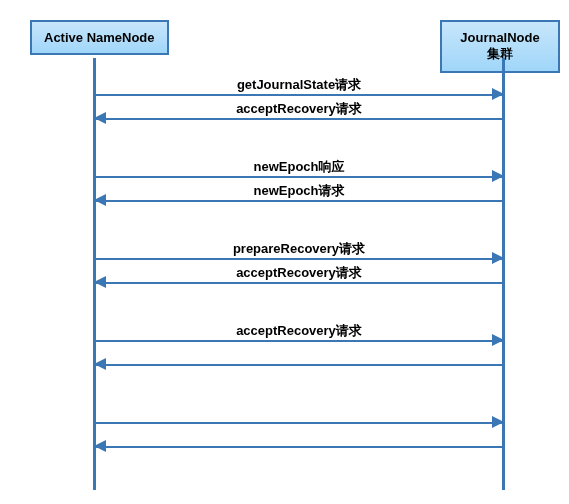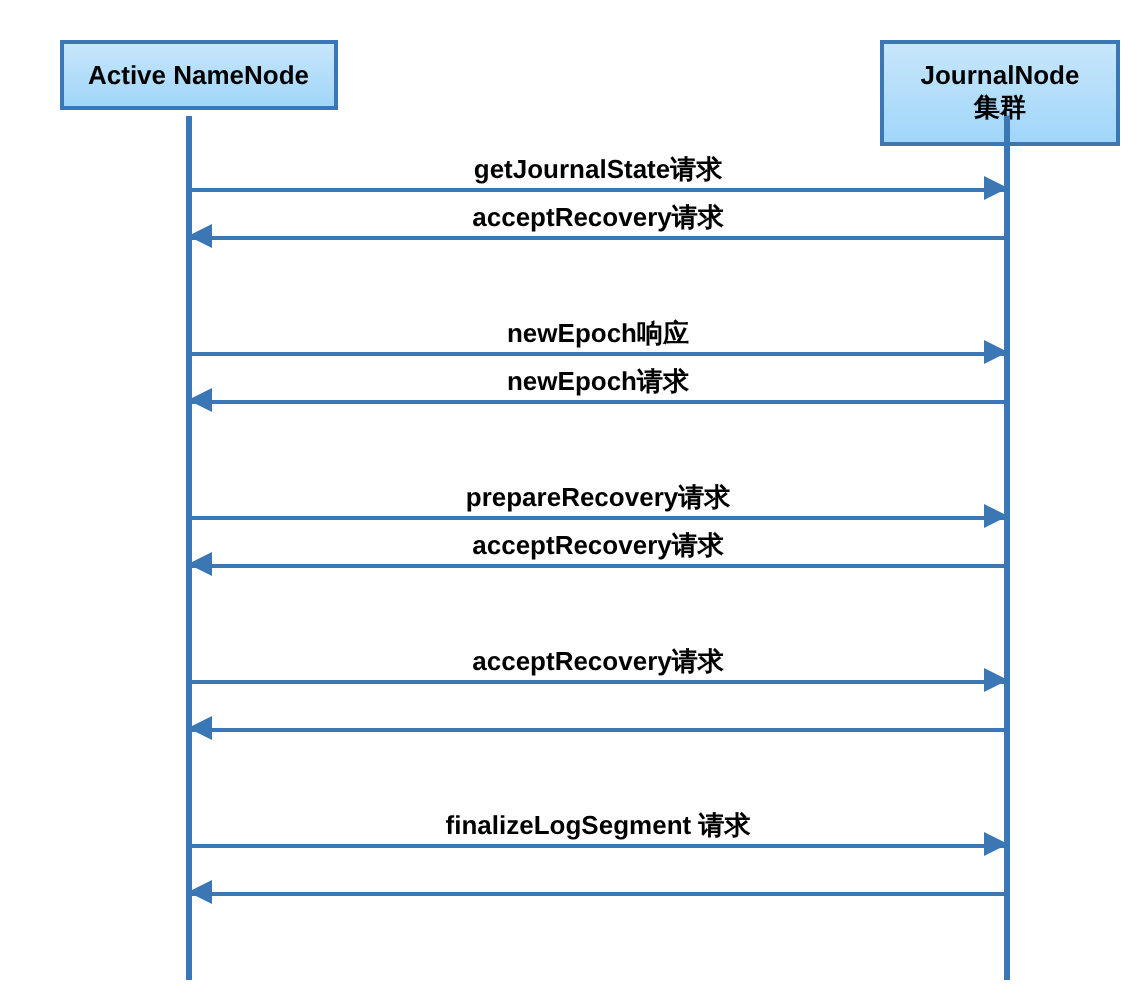--- a/index.html
+++ b/index.html
@@ -122,21 +122,20 @@
     <div class="msg-label">acceptRecovery请求</div>
     <div class="msg-line"></div>
     <div class="arrow-right"></div>
   </div>
   <div class="msg" style="top:328px;">
     <div class="msg-line"></div>
     <div class="arrow-left"></div>
   </div>
 
   <div class="msg" style="top:386px;">
-    <div class="msg-label">finalizeLogSegment 请求</div>
     <div class="msg-line"></div>
     <div class="arrow-right"></div>
   </div>
   <div class="msg" style="top:410px;">
     <div class="msg-line"></div>
     <div class="arrow-left"></div>
   </div>
 
 </div>
 

